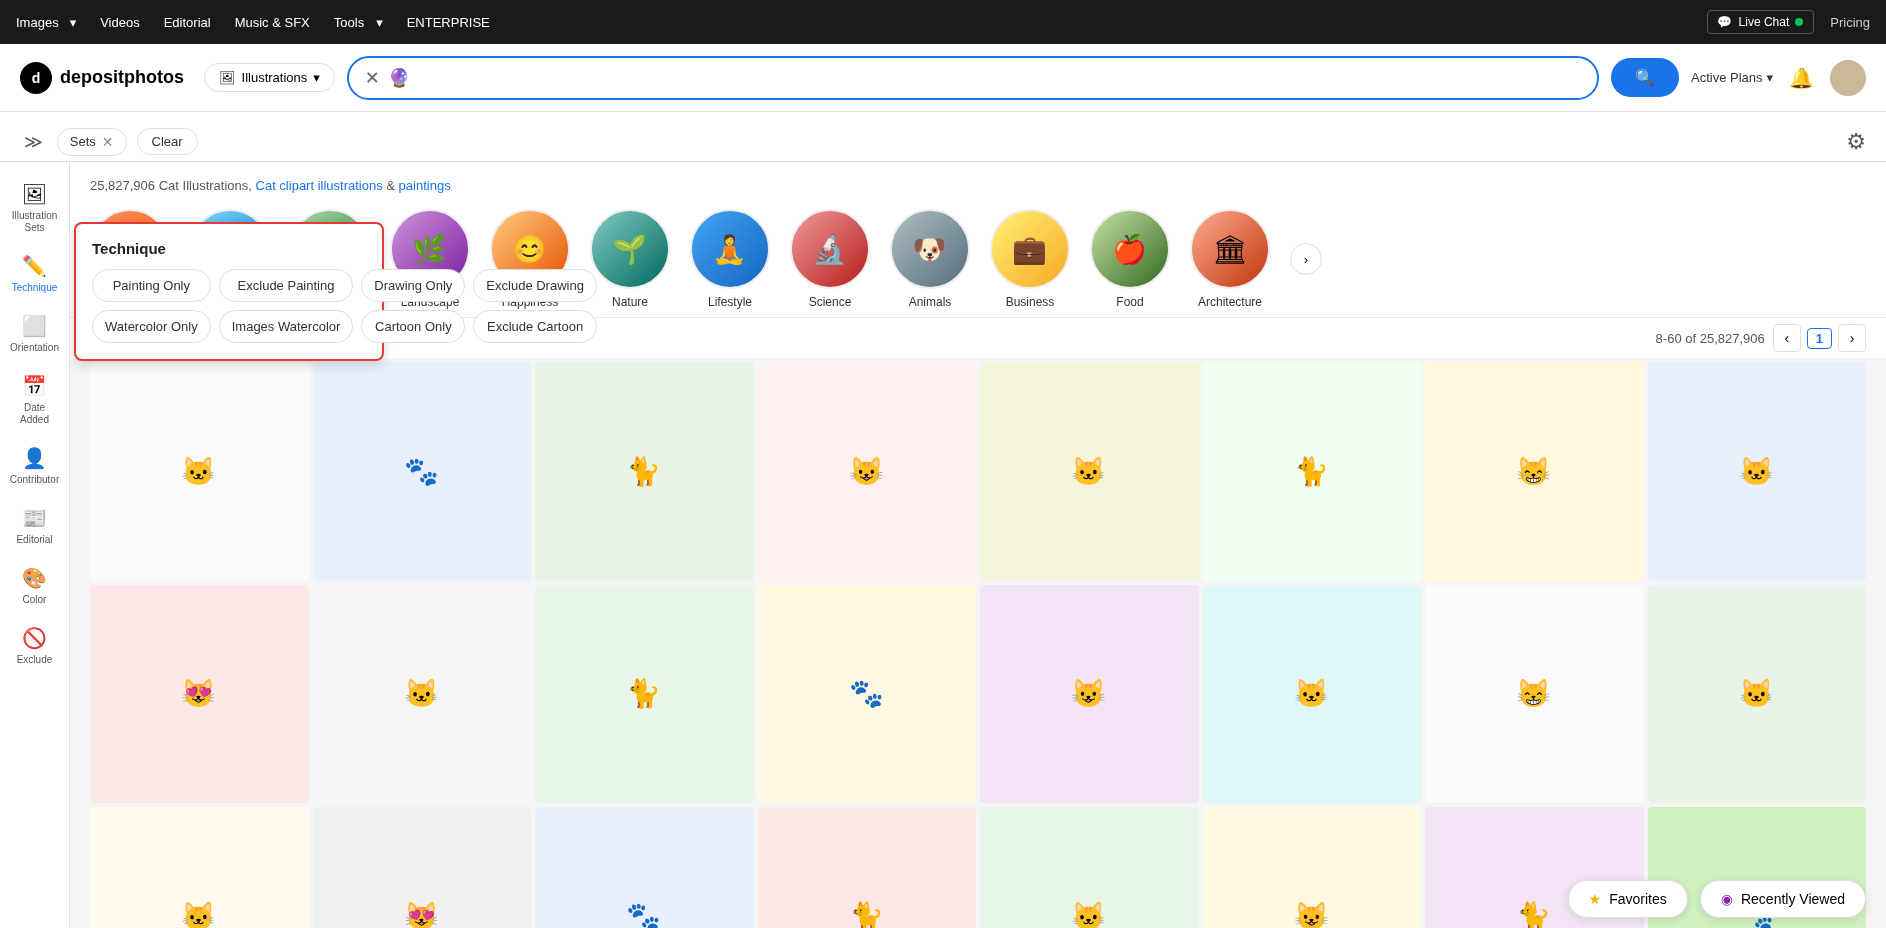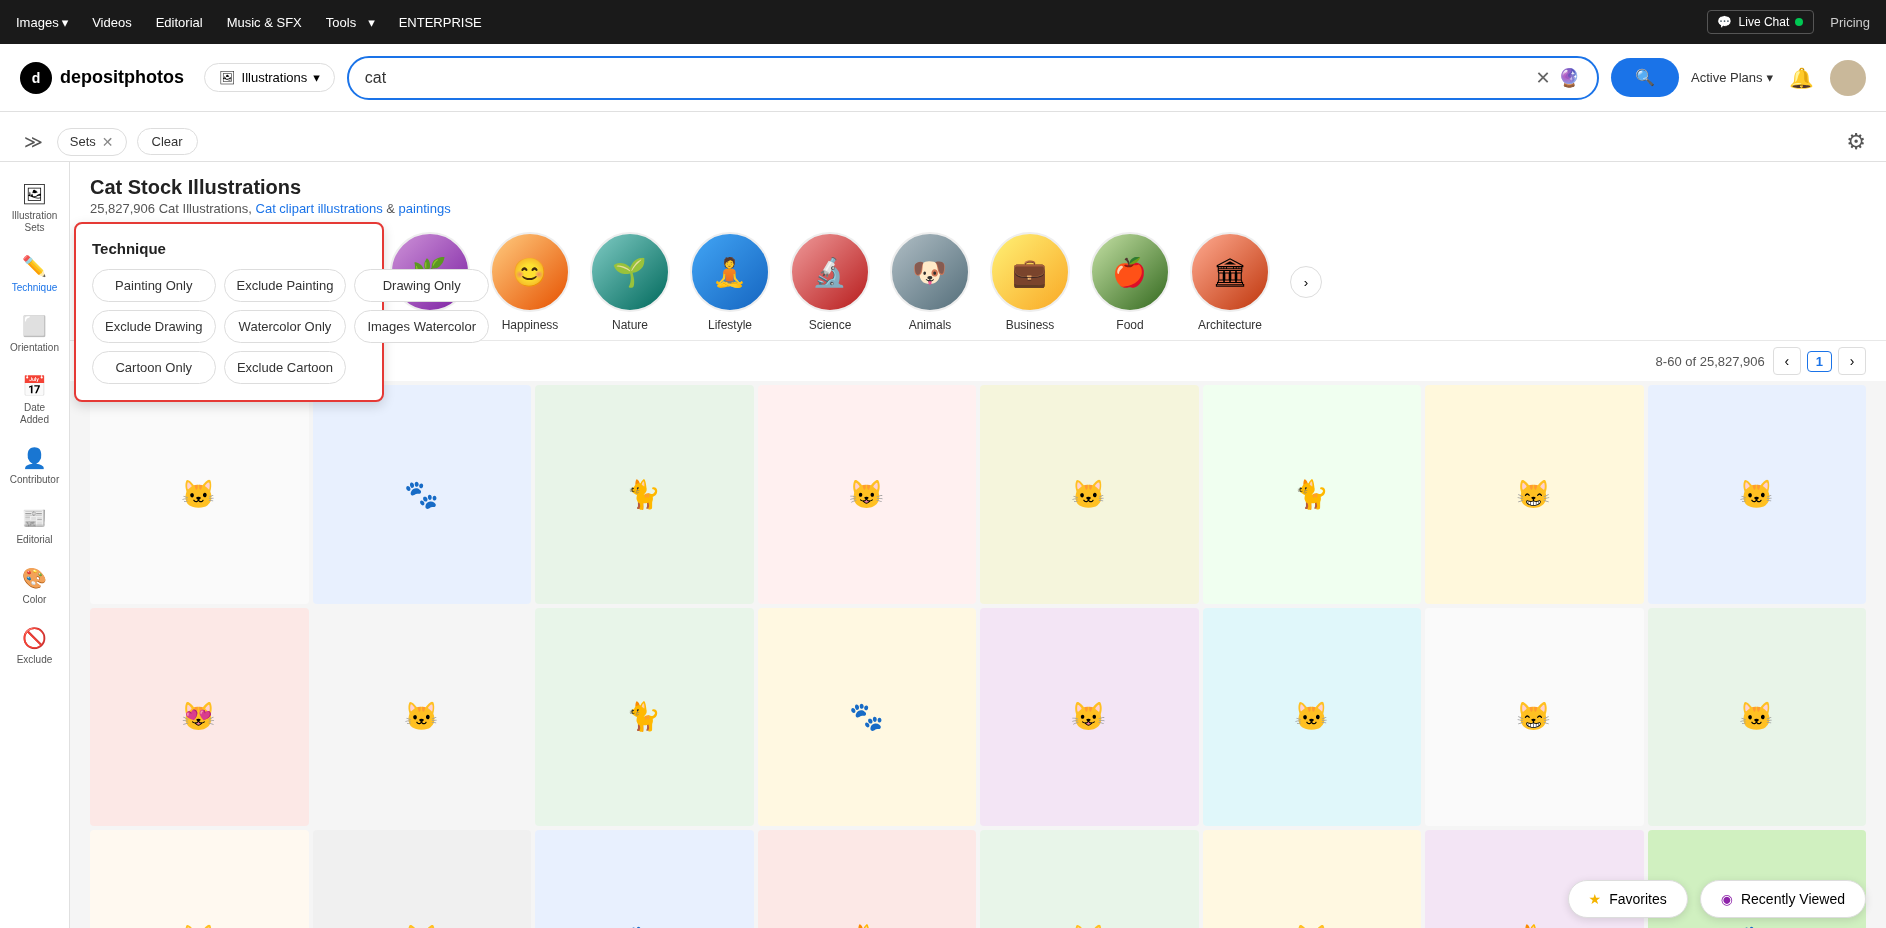--- a/index.html
+++ b/index.html
@@ -331,21 +331,21 @@
       border: 2px solid #e53935;
       border-radius: 8px;
       padding: 16px;
       width: 310px;
       z-index: 100;
       box-shadow: 0 4px 12px rgba(0,0,0,0.15);
     }
     .technique-title { font-size: 15px; font-weight: 600; color: #222; margin-bottom: 12px; }
     .technique-grid {
       display: grid;
-      grid-template-columns: 1fr 1fr 1fr;
+      grid-template-columns: 1fr 1fr 1fr 1fr;
       gap: 8px;
     }
     .tech-btn {
       border: 1px solid #ddd;
       border-radius: 20px;
       padding: 8px 12px;
       background: #fff;
       font-size: 13px;
       color: #333;
       cursor: pointer;
@@ -371,21 +371,21 @@
     .gc-1 { background: #e8f0fe; }
     .gc-2 { background: #fce8e6; }
     .gc-3 { background: #e8f5e9; }
     .gc-5 { background: #f3e5f5; }
     .gc-7 { background: #fafafa; }
   </style>
 </head>
 <body>
 
 <nav class="top-nav">
-  <span style="cursor:pointer;display:flex;align-items:center;gap:3px;">
+  <span style="cursor:pointer;display:flex;align-items:center;gap:11px;">
     <span>Images</span>
     <span>▾</span>
   </span>
   <span>Videos</span>
   <span>Editorial</span>
   <span>Music &amp; SFX</span>
   <span style="display:flex;align-items:center;gap:12px;">
     <span>Tools</span>
     <span>▾</span>
   </span>
@@ -408,21 +408,20 @@
     <span class="logo-text">depositphotos</span>
   </div>
 
   <button class="search-type-btn">
     <span>🖼</span>
     <span>Illustrations</span>
     <span>▾</span>
   </button>
 
   <div class="search-input-wrap">
-    <input type="text" value="cat" style="">
     <button class="clear-input-btn">
       <span>✕</span>
     </button>
     <button class="ai-btn">
       <span>🔮</span>
     </button>
   </div>
 
   <button class="search-btn">
     <span>🔍</span>
@@ -487,21 +486,20 @@
     </div>
     <div class="sidebar-item">
       <span class="si-icon">🚫</span>
       <span class="si-label">Exclude</span>
     </div>
   </div>
 
   <div class="content-area">
 
     <div class="page-header">
-      <div class="page-title">Cat Stock Illustrations</div>
       <div class="page-subtitle">
         <span>25,827,906</span>
         <span> Cat Illustrations, </span>
         <a>Cat clipart illustrations</a>
         <span> &amp; </span>
         <a>paintings</a>
       </div>
     </div>
 
     <div class="category-row">

